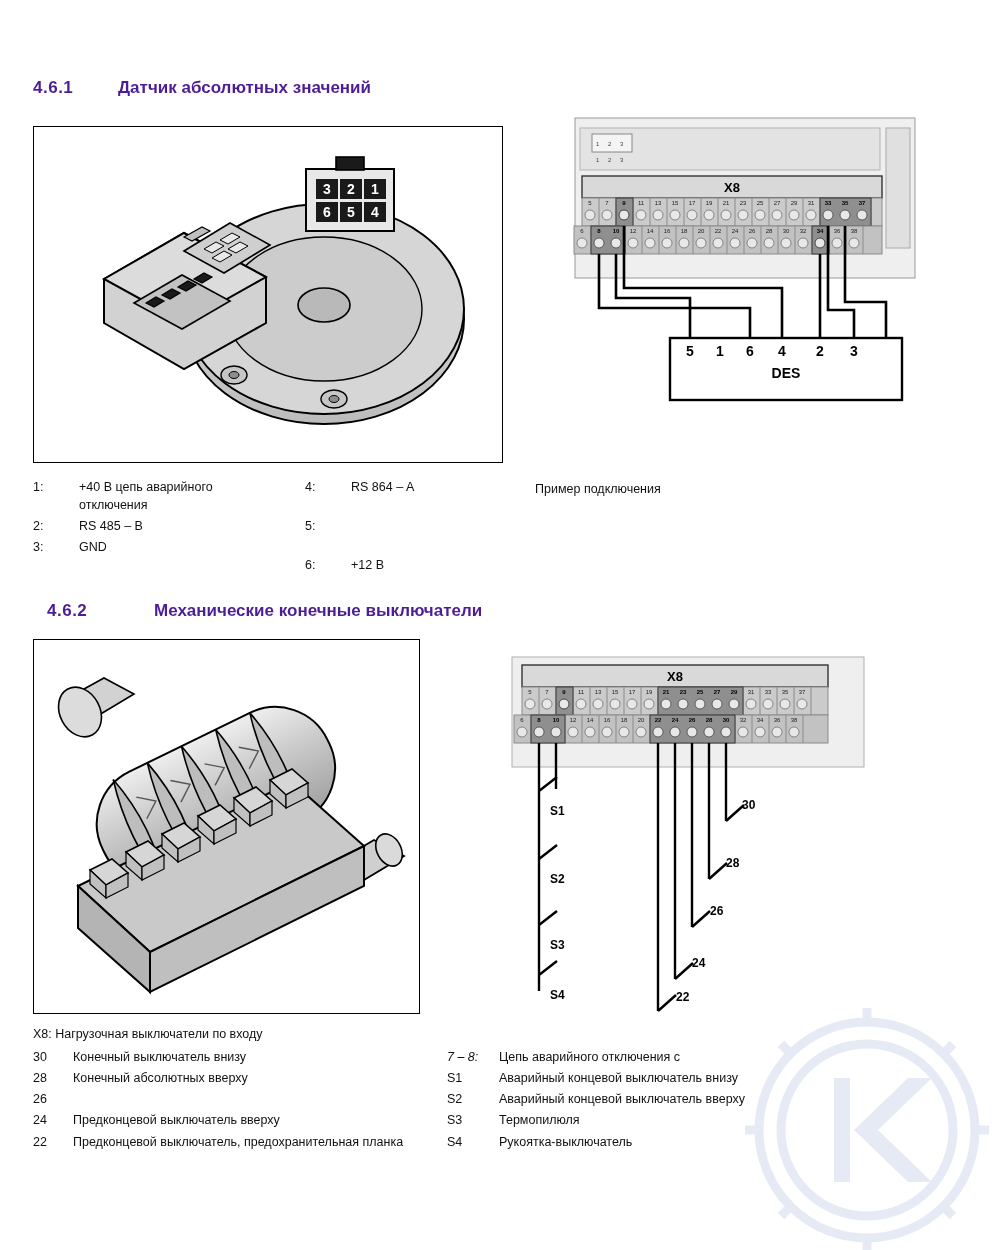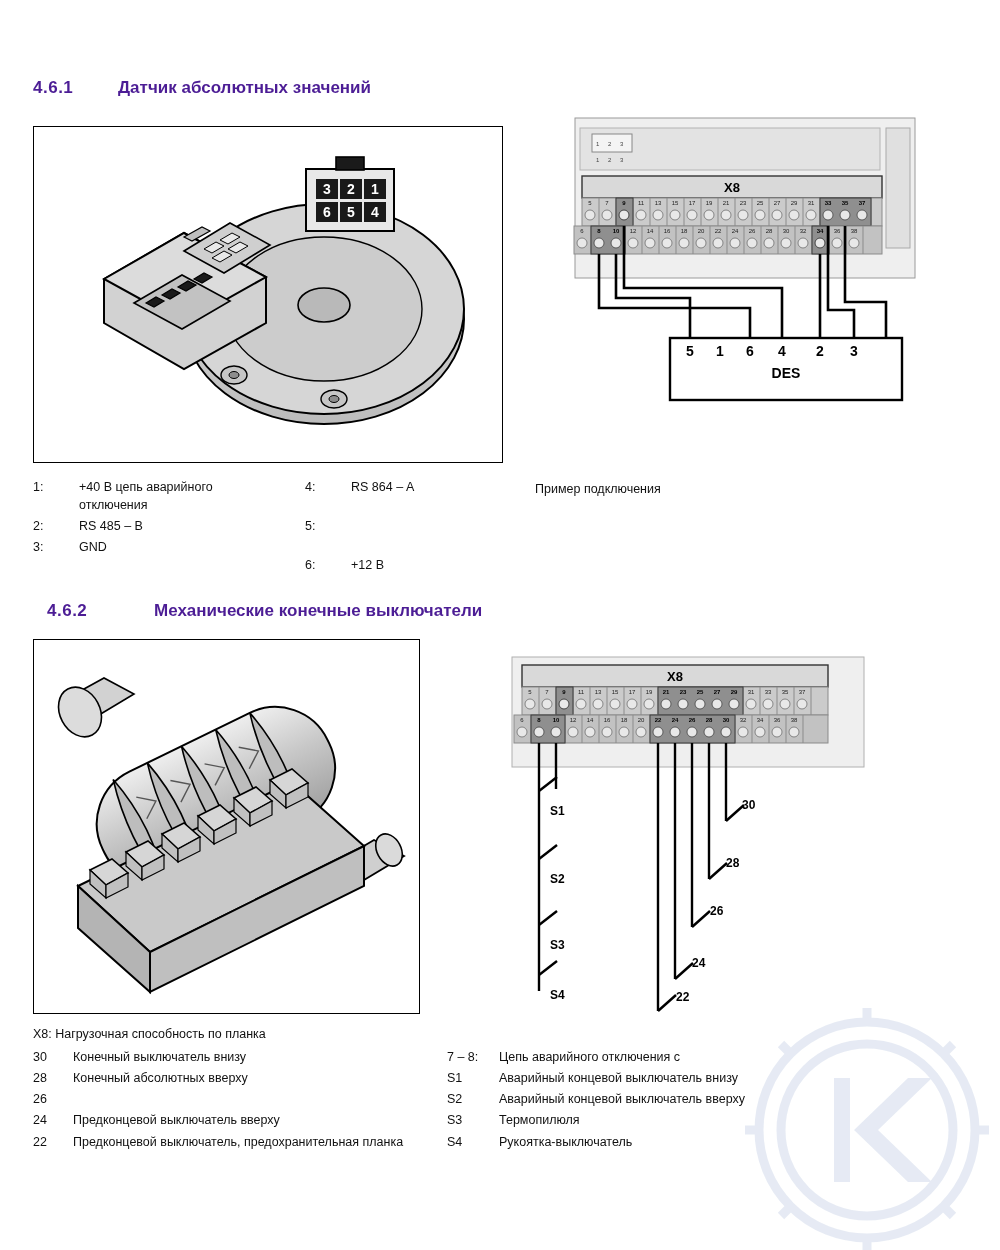--- a/index.html
+++ b/index.html
@@ -527,21 +527,21 @@
       <g font-size="12" font-weight="bold" font-family="Liberation Sans, sans-serif">
         <text x="302" y="170">30</text>
           <text x="286" y="228">28</text>
           <text x="270" y="276">26</text>
         <text x="252" y="328">24</text>
           <text x="236" y="362">22</text>
       </g>
     </svg>
   </div>
 
-  <div class="cap b" style="left:33px;top:1026px;">X8: Нагрузочная способность по планка</div>
+  <div class="cap b" style="left:33px;top:1026px;">X8: Нагрузочная выключатели по входу</div>
 
   <div class="legend small" style="left:33px;top:1048px;width:380px;">
     <div class="row">
         <div class="k">30</div>
         <div class="v">Конечный выключатель внизу</div>
       </div>
     <div class="row">
         <div class="k">28</div>
         <div class="v">Конечный абсолютных вверху</div>
       </div>
@@ -553,21 +553,21 @@
         <div class="v">Предконцевой выключатель вверху</div>
       </div>
     <div class="row">
         <div class="k">22</div>
         <div class="v">Предконцевой выключатель, предохранительная планка</div>
       </div>
   </div>
 
   <div class="legend small" style="left:447px;top:1048px;width:420px;">
     <div class="row">
-        <div class="k" style="width:52px;">7 – 8:</div>
+        <div class="k" style="width:52px;font-style:italic;">7 – 8:</div>
         <div class="v">Цепь аварийного отключения с</div>
       </div>
     <div class="row">
         <div class="k" style="width:52px;">S1</div>
         <div class="v">Аварийный концевой выключатель внизу</div>
       </div>
     <div class="row">
         <div class="k" style="width:52px;">S2</div>
         <div class="v">Аварийный концевой выключатель вверху</div>
       </div>

